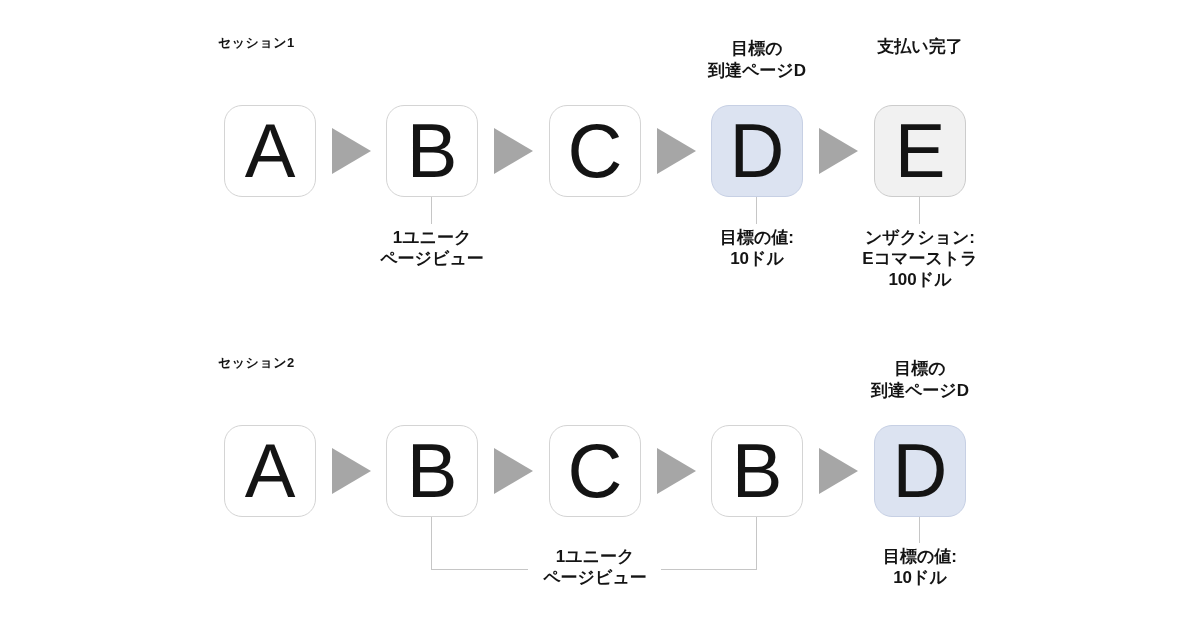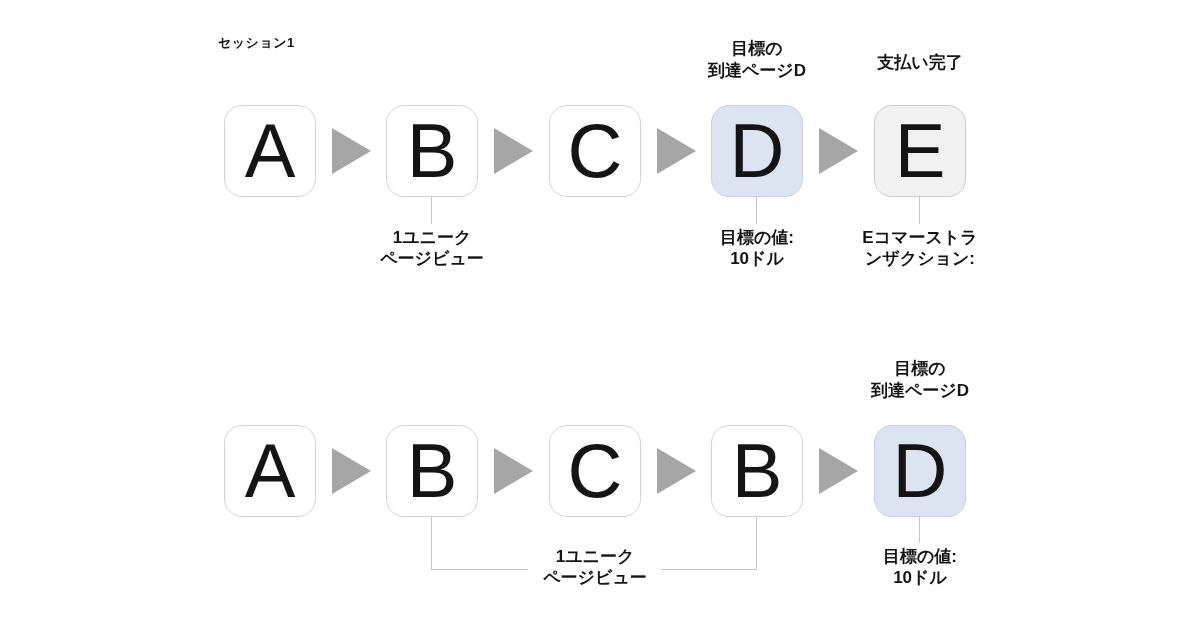--- a/index.html
+++ b/index.html
@@ -91,21 +91,21 @@
 <body>
 
 <div class="canvas">
 
   <div class="session-title" style="left:218px; top:34px;">セッション1</div>
 
   <div class="toplabel" style="left:647px; top:38px;">
     <div>目標の</div>
     <div>到達ページD</div>
   </div>
-  <div class="toplabel" style="left:810px; top:52px;">
+  <div class="toplabel" style="left:810px; top:36px;">
     <div>支払い完了</div>
   </div>
 
   <div class="box" style="left:224px; top:105px;">
     <span class="letter">A</span>
   </div>
   <div class="box" style="left:386px; top:105px;">
     <span class="letter">B</span>
   </div>
   <div class="box" style="left:549px; top:105px;">
@@ -129,24 +129,26 @@
 
   <div class="caption" style="left:322px; top:227px;">
     <div>1ユニーク</div>
     <div>ページビュー</div>
   </div>
   <div class="caption" style="left:647px; top:227px;">
     <div>目標の値:</div>
     <div>10ドル</div>
   </div>
   <div class="caption" style="left:810px; top:227px;">
+    <div>ンザクション:</div>
     <div>Eコマーストラ</div>
-    <div>ンザクション:</div>
+    <div>100ドル</div>
   </div>
 
+  <div class="session-title" style="left:218px; top:354px;">セッション2</div>
 
   <div class="toplabel" style="left:810px; top:358px;">
     <div>目標の</div>
     <div>到達ページD</div>
   </div>
 
   <div class="box" style="left:224px; top:425px;">
     <span class="letter">A</span>
   </div>
   <div class="box" style="left:386px; top:425px;">

